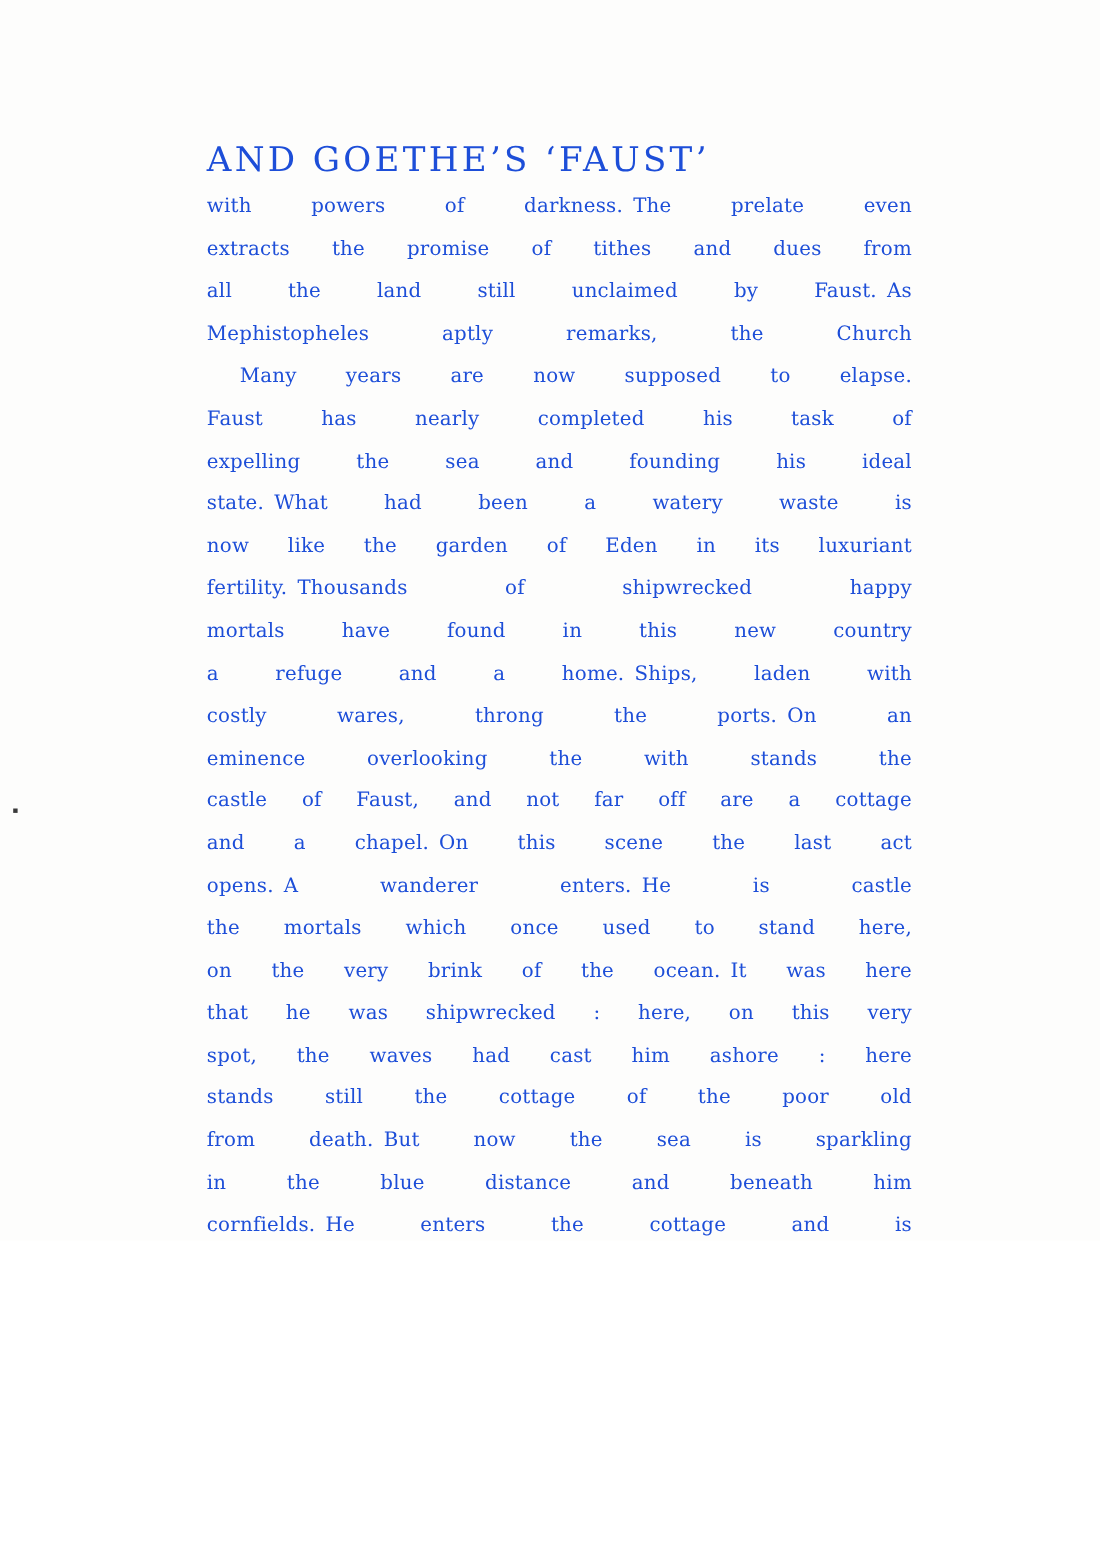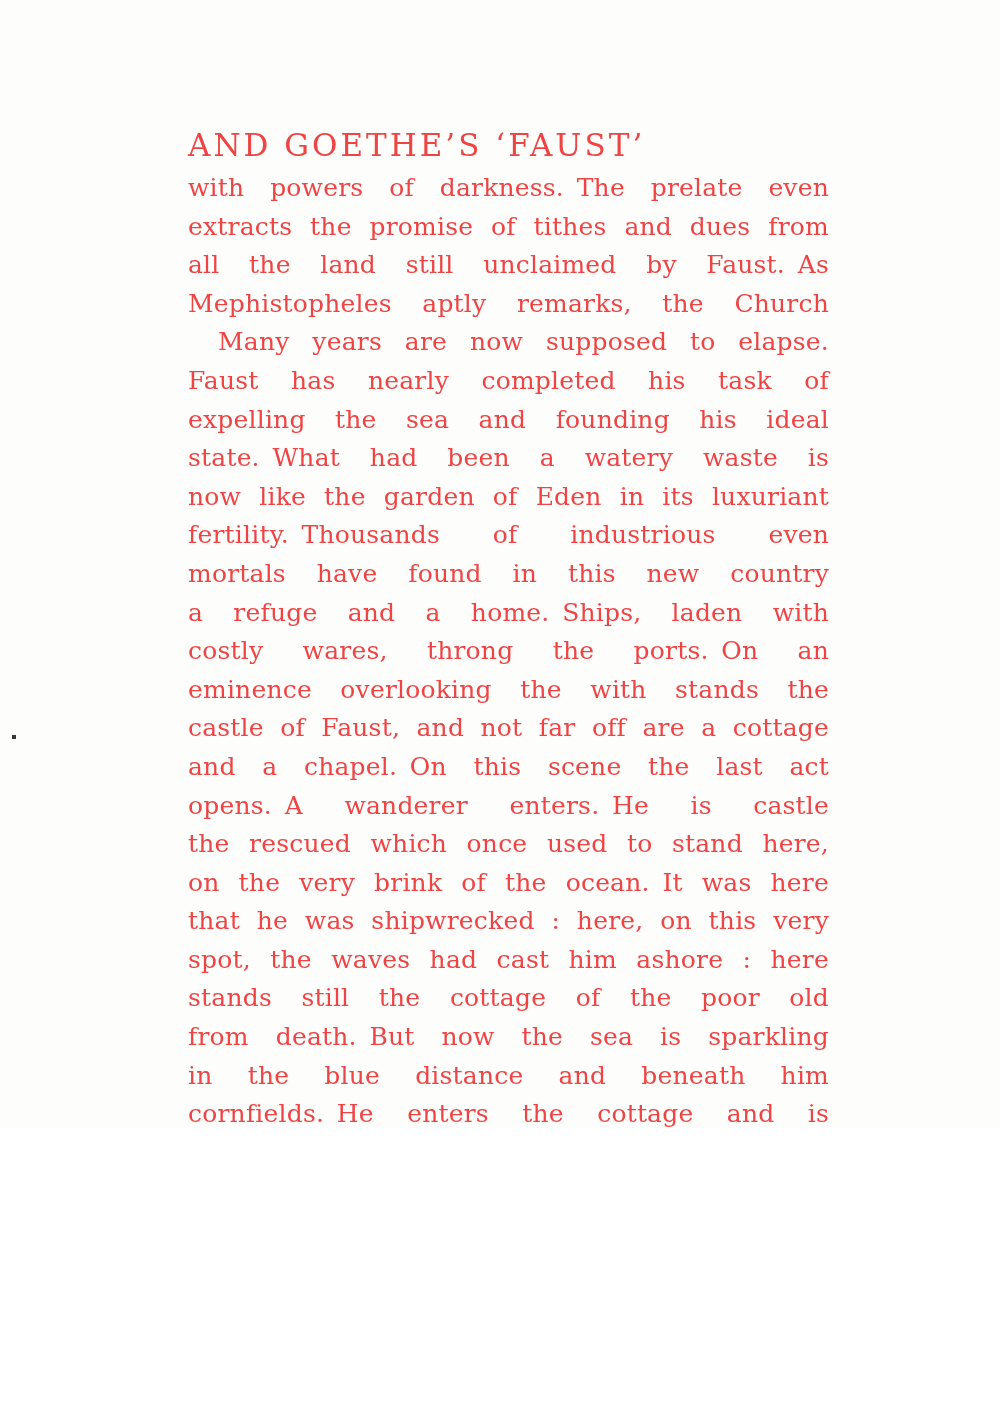--- a/index.html
+++ b/index.html
@@ -6,39 +6,39 @@
     margin: 0;
     padding: 0;
     background: #ffffff;
   }
   .page {
     position: relative;
     width: 1000px;
     height: 1128px;
     background: #fdfdfc;
     font-family: "DejaVu Serif", "Liberation Serif", serif;
-    color: #ef4444;
+    color: #1d4ed8;
     overflow: hidden;
   }
   .text-block {
     position: absolute;
     left: 188px;
     top: 126px;
     width: 641px;
   }
   .running-head {
     font-size: 31px;
     font-weight: normal;
     letter-spacing: 3px;
     line-height: 38px;
     margin: 0 0 5px 0;
     white-space: nowrap;
   }
   .line {
-    font-size: 25px;
+    font-size: 18px;
     line-height: 38.6px;
     letter-spacing: 0.2px;
     text-align: justify;
     text-align-last: justify;
     -moz-text-align-last: justify;
     white-space: normal;
   }
   .line.plain {
     text-align: left;
     text-align-last: left;
@@ -101,29 +101,29 @@
       <div class="line">all the land still unclaimed by Faust. As</div>
       <div class="line">Mephistopheles aptly remarks, the Church</div>
     </div>
 
     <div class="paragraph">
       <div class="line indent">Many years are now supposed to elapse.</div>
       <div class="line">Faust has nearly completed his task of</div>
       <div class="line">expelling the sea and founding his ideal</div>
       <div class="line">state. What had been a watery waste is</div>
       <div class="line">now like the garden of Eden in its luxuriant</div>
-      <div class="line">fertility. Thousands of industrious even</div>
+      <div class="line">fertility. Thousands of shipwrecked happy</div>
       <div class="line">mortals have found in this new country</div>
       <div class="line">a refuge and a home. Ships, laden with</div>
       <div class="line">costly wares, throng the ports. On an</div>
       <div class="line">eminence overlooking the with stands the</div>
       <div class="line">castle of Faust, and not far off are a cottage</div>
       <div class="line">and a chapel. On this scene the last act</div>
       <div class="line">opens. A wanderer enters. He is castle</div>
-      <div class="line">the rescued which once used to stand here,</div>
+      <div class="line">the mortals which once used to stand here,</div>
       <div class="line">on the very brink of the ocean. It was here</div>
       <div class="line">that he was shipwrecked : here, on this very</div>
       <div class="line">spot, the waves had cast him ashore : here</div>
       <div class="line">stands still the cottage of the poor old</div>
       <div class="line">from death. But now the sea is sparkling</div>
       <div class="line">in the blue distance and beneath him</div>
       <div class="line">cornfields. He enters the cottage and is</div>
       <div class="line">spreads the new country with its waving</div>
     </div>
 

